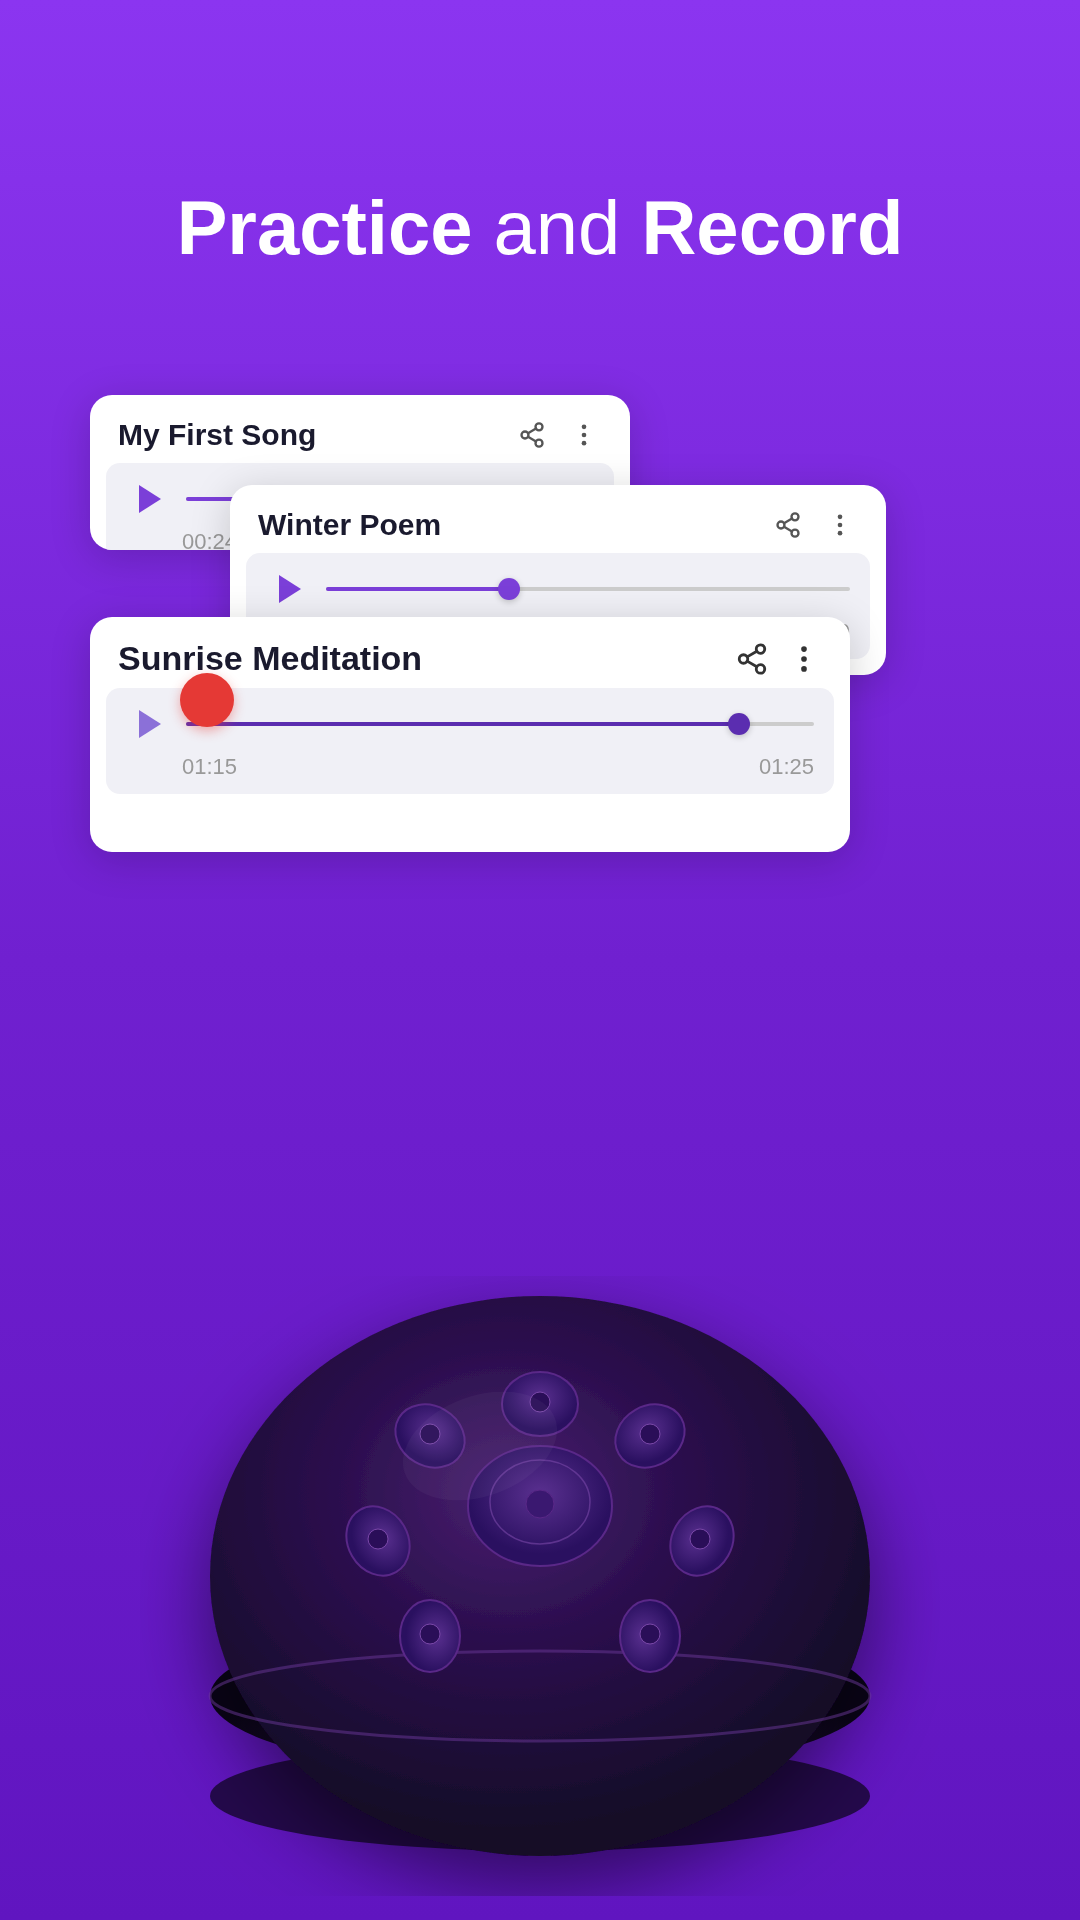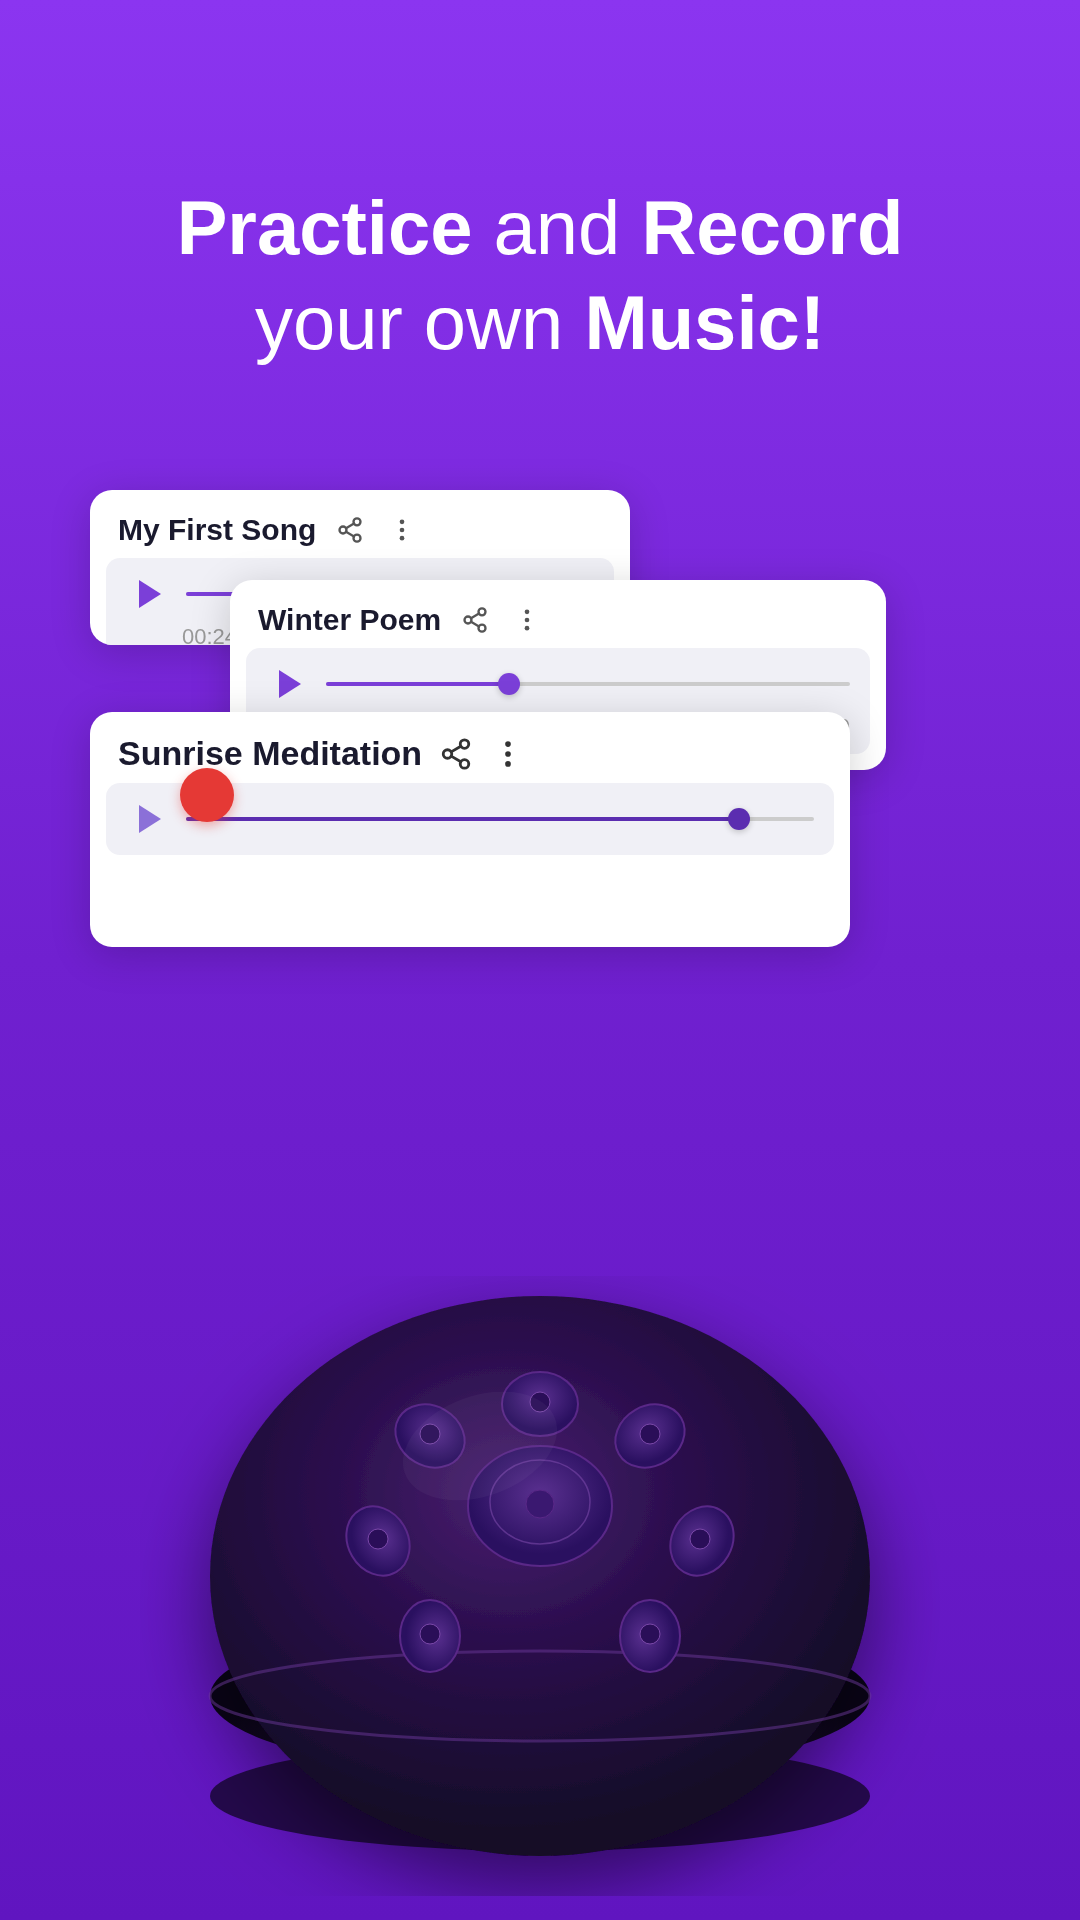--- a/index.html
+++ b/index.html
@@ -93,21 +93,21 @@
       height: 235px;
       top: 222px;
       left: 0;
       z-index: 3;
     }
 
     
     .card-header {
       display: flex;
       align-items: center;
-      justify-content: flex-start;
+      justify-content: space-between;
       padding: 22px 28px 10px 28px;
       gap: 16px;
     }
 
     .card-title {
       font-size: 30px;
       font-weight: 700;
       color: #1a1a2e;
     }
 
@@ -243,23 +243,20 @@
     
   </style>
 </head>
 <body>
 
 <div class="page">
 
   <div class="hero-text">
     <span class="hero-line1">
       <span class="bold">Practice</span><span> and </span><span class="bold">Record</span>
-    </span>
-    <span class="hero-line2">
-      <span>your own </span><span class="bold">Music!</span>
     </span>
   </div>
 
   <div class="cards-area">
 
     <div class="rec-dot"></div>
 
     <div class="card card-1">
       <div class="card-header">
         <span class="card-title">My First Song</span>
@@ -368,20 +365,24 @@
         <div class="player-row">
           <div class="play-btn">
             <div class="play-triangle" style="border-left-color:#8B70D8;"></div>
           </div>
           <div class="seek-bar-container">
             <div class="seek-track">
               <div class="seek-fill" style="width:88%;background:#5B2DB0;"></div>
               <div class="seek-thumb" style="left:88%;background:#5B2DB0;"></div>
             </div>
           </div>
+        </div>
+        <div class="time-row">
+          <span class="time-label">01:15</span>
+          <span class="time-label">01:25</span>
         </div>
       </div>
     </div>
 
   </div>
 
   <div class="instrument-area">
     <div class="handpan">
       <svg width="800" height="620" viewBox="0 0 800 620" xmlns="http://www.w3.org/2000/svg">
         <defs>

